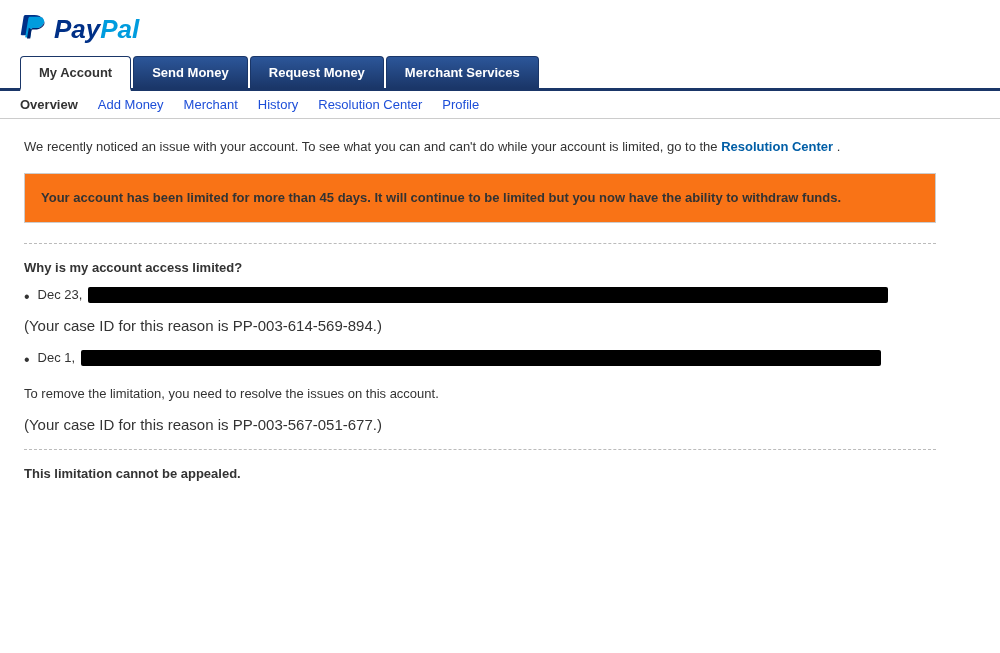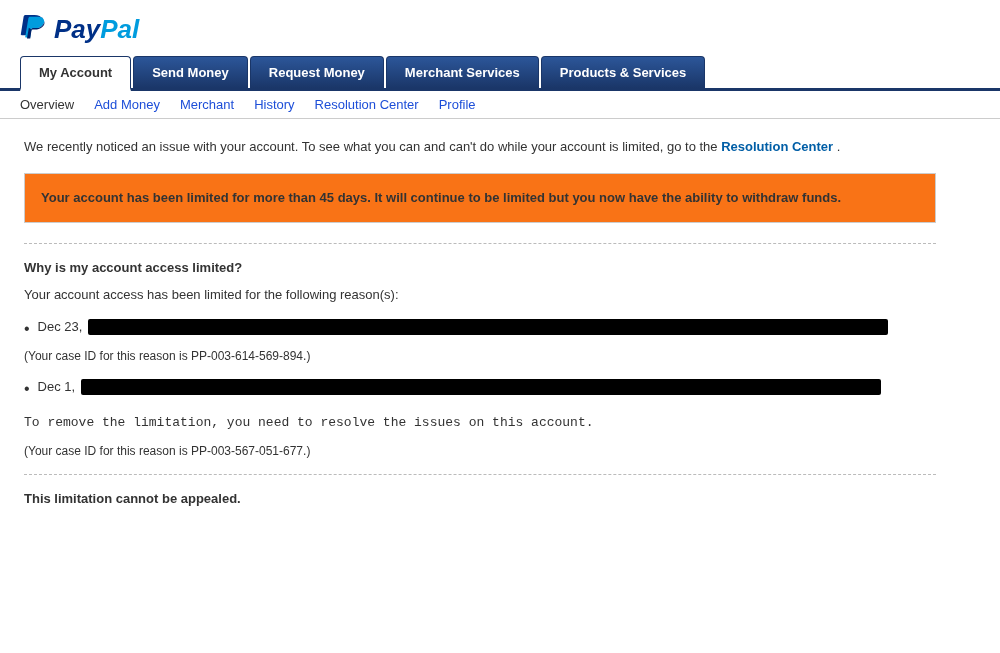--- a/index.html
+++ b/index.html
@@ -34,21 +34,21 @@
       border: 1px solid #1a3668;
       border-bottom: 3px solid #fff;
       margin-bottom: -3px;
       z-index: 1;
       position: relative;
     }
 
     
     #sub-nav { display: flex; align-items: center; padding: 6px 20px; border-bottom: 1px solid #ccc; gap: 20px; }
     .sub-nav-item { font-size: 13px; color: #1d4ed8; text-decoration: none; cursor: pointer; }
-    .sub-nav-item.active { font-weight: normal; color: #333; text-decoration: none; cursor: default; }
+    .sub-nav-item.active { font-weight: bold; color: #333; text-decoration: none; cursor: default; }
 
     
     #content { padding: 18px 24px; max-width: 960px; }
 
     
     .notice-text { font-size: 13px; color: #333; margin-bottom: 16px; line-height: 1.5; }
     .notice-text a { color: #005ea6; text-decoration: none; font-weight: bold; }
 
     
     .warning-box {
@@ -71,21 +71,21 @@
     .body-text { font-size: 13px; color: #333; margin-bottom: 12px; line-height: 1.5; }
 
     
     .redacted { display: inline-block; background: #000; height: 16px; border-radius: 2px; vertical-align: middle; }
 
     
     .bullet-item { display: flex; align-items: flex-start; margin-bottom: 8px; font-size: 13px; line-height: 1.5; }
     .bullet-item::before { content: "•"; margin-right: 8px; font-size: 16px; flex-shrink: 0; }
     .bullet-item-text { display: flex; align-items: center; gap: 6px; flex-wrap: nowrap; text-align: right; }
 
-    .case-id-text { font-size: 12px; color: #333; margin-bottom: 14px; }
+    .case-id-text { font-size: 15px; color: #333; margin-bottom: 14px; }
   </style>
 </head>
 <body>
 
 <div id="header">
   <div class="paypal-logo">
     <svg class="paypal-logo-icon" viewBox="0 0 28 34" xmlns="http://www.w3.org/2000/svg">
       <path d="M23.5 5.5C22 2.5 18.5 1 14.5 1H5C4 1 3.2 1.7 3 2.7L0 21.5c-.1.6.3 1 .9 1H6l1.5-9.5-.1.5C7.7 12.5 8.5 12 9.5 12h2.5c5.5 0 9.8-2.2 11-8.5z" fill="#003087"></path>
       <path d="M25 8c-.2 1.2-.6 2.2-1.3 3.1C22.3 13.5 19.5 15 15.5 15H13c-.9 0-1.7.7-1.8 1.6L10 25H5.5c-.5 0-.9-.4-.8-.9L8 4.7C8.2 3.7 9 3 10 3h8.5c3.5 0 6 1.5 6.5 5z" fill="#009cde"></path>
       <path d="M11.2 16.6c.1-.9.9-1.6 1.8-1.6h2.5c4 0 6.8-1.5 8.2-3.9.7-.9 1.1-1.9 1.3-3.1.5 2.5-.3 4.5-2.5 6C20.5 15.5 18 16.5 15 16.5h-2c-.9 0-1.7.7-1.8 1.6L10 26H6.5L8 17.5l.5-3 2.7 2.1z" fill="#012169"></path>
@@ -94,21 +94,20 @@
       <span style="color:#003087">Pay</span><span style="color:#009cde">Pal</span>
     </div>
   </div>
 </div>
 
 <div id="main-nav">
   <a class="nav-tab active">My Account</a>
   <a class="nav-tab">Send Money</a>
   <a class="nav-tab">Request Money</a>
   <a class="nav-tab">Merchant Services</a>
-  <a class="nav-tab">Products &amp; Services</a>
 </div>
 
 <div id="sub-nav">
   <a class="sub-nav-item active">Overview</a>
   <a class="sub-nav-item">Add Money</a>
   <a class="sub-nav-item">Merchant</a>
   <a class="sub-nav-item">History</a>
   <a class="sub-nav-item">Resolution Center</a>
   <a class="sub-nav-item">Profile</a>
 </div>
@@ -121,39 +120,38 @@
     <span>.</span>
   </p>
 
   <div class="warning-box">
     <strong>Your account has been limited for more than 45 days. It will continue to be limited but you now have the ability to withdraw funds.</strong>
   </div>
 
   <hr class="divider">
 
   <p class="section-heading">Why is my account access limited?</p>
-  <p class="body-text">Your account access has been limited for the following reason(s):</p>
 
   <div class="bullet-item">
     <div class="bullet-item-text">
       <span>Dec 23,</span>
       <span class="redacted" style="width:800px;"></span>
     </div>
   </div>
 
   <p class="case-id-text">(Your case ID for this reason is PP-003-614-569-894.)</p>
 
   <div class="bullet-item">
     <div class="bullet-item-text">
       <span>Dec 1,</span>
       <span class="redacted" style="width:800px;"></span>
     </div>
   </div>
 
-  <p class="body-text" style="margin-top:12px;font-family:Liberation Mono, monospace;">To remove the limitation, you need to resolve the issues on this account.</p>
+  <p class="body-text" style="margin-top:12px;">To remove the limitation, you need to resolve the issues on this account.</p>
 
   <p class="case-id-text">(Your case ID for this reason is PP-003-567-051-677.)</p>
 
   <hr class="divider">
 
   <p class="section-heading">This limitation cannot be appealed.</p>
 
 </div>
 
 </body></html>

